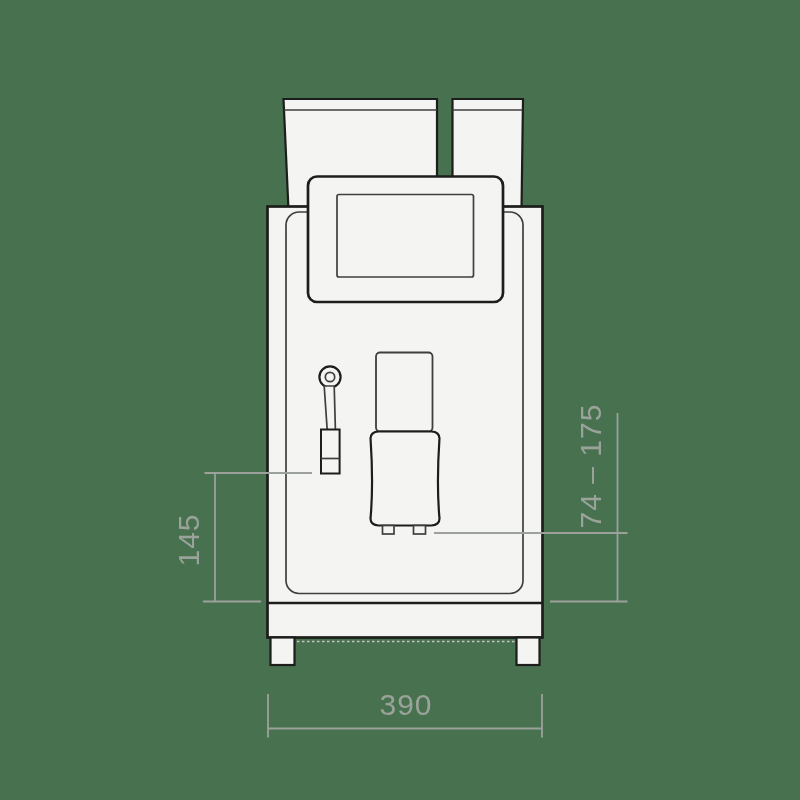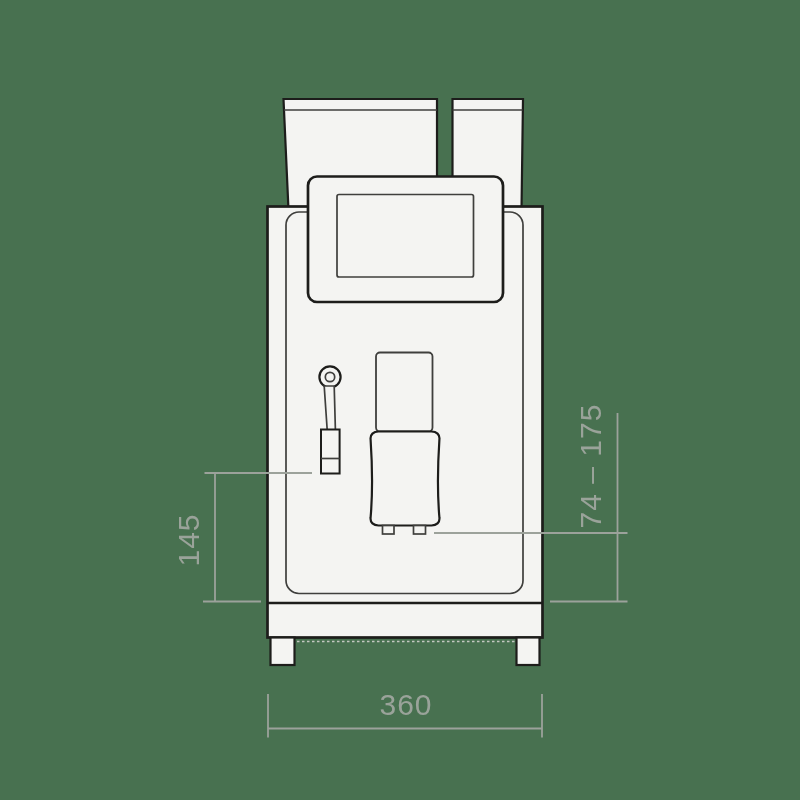--- a/index.html
+++ b/index.html
@@ -99,15 +99,15 @@
       <path class="dim" d="M268,728.5 L542,728.5"></path>
       <path class="dim" d="M268,694 L268,737.5"></path>
       <path class="dim" d="M542,694 L542,737.5"></path>
     </g>
   </svg>
 
   <div class="dim-label vertical label-left">145</div>
 
   <div class="dim-label vertical label-right">74 – 175</div>
 
-  <div class="dim-label label-bottom">360</div>
+  <div class="dim-label label-bottom">390</div>
 
 </div>
 
 </body></html>

